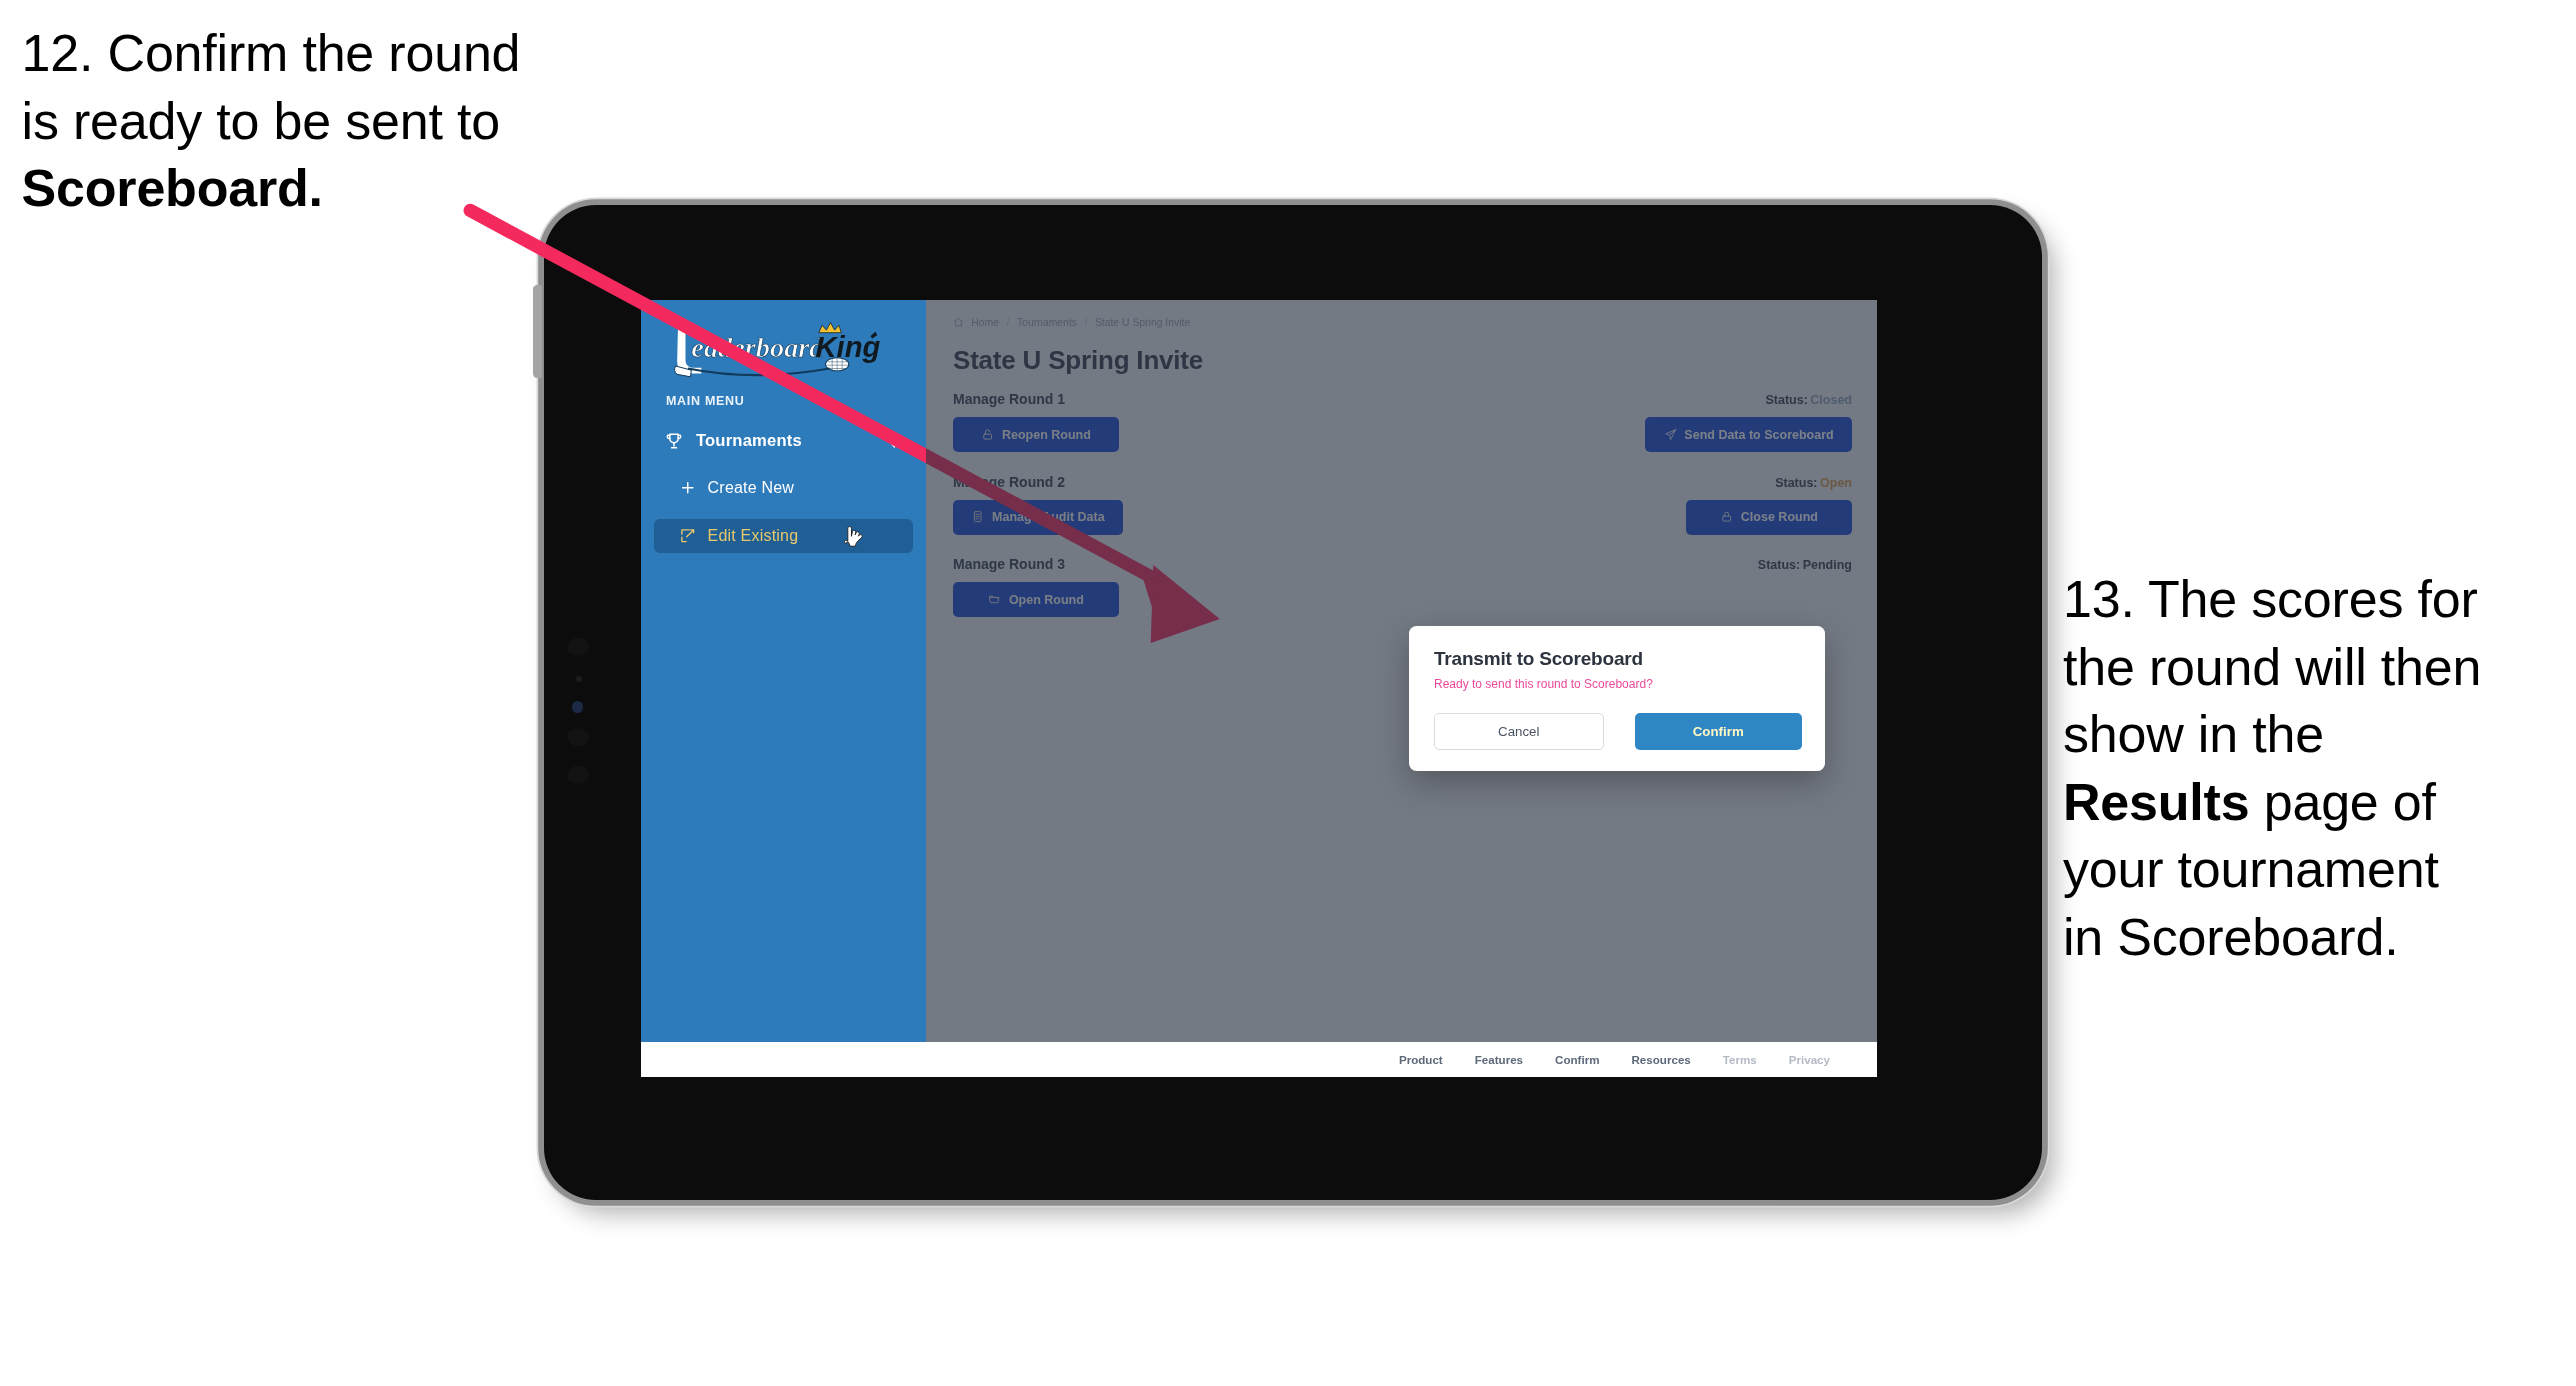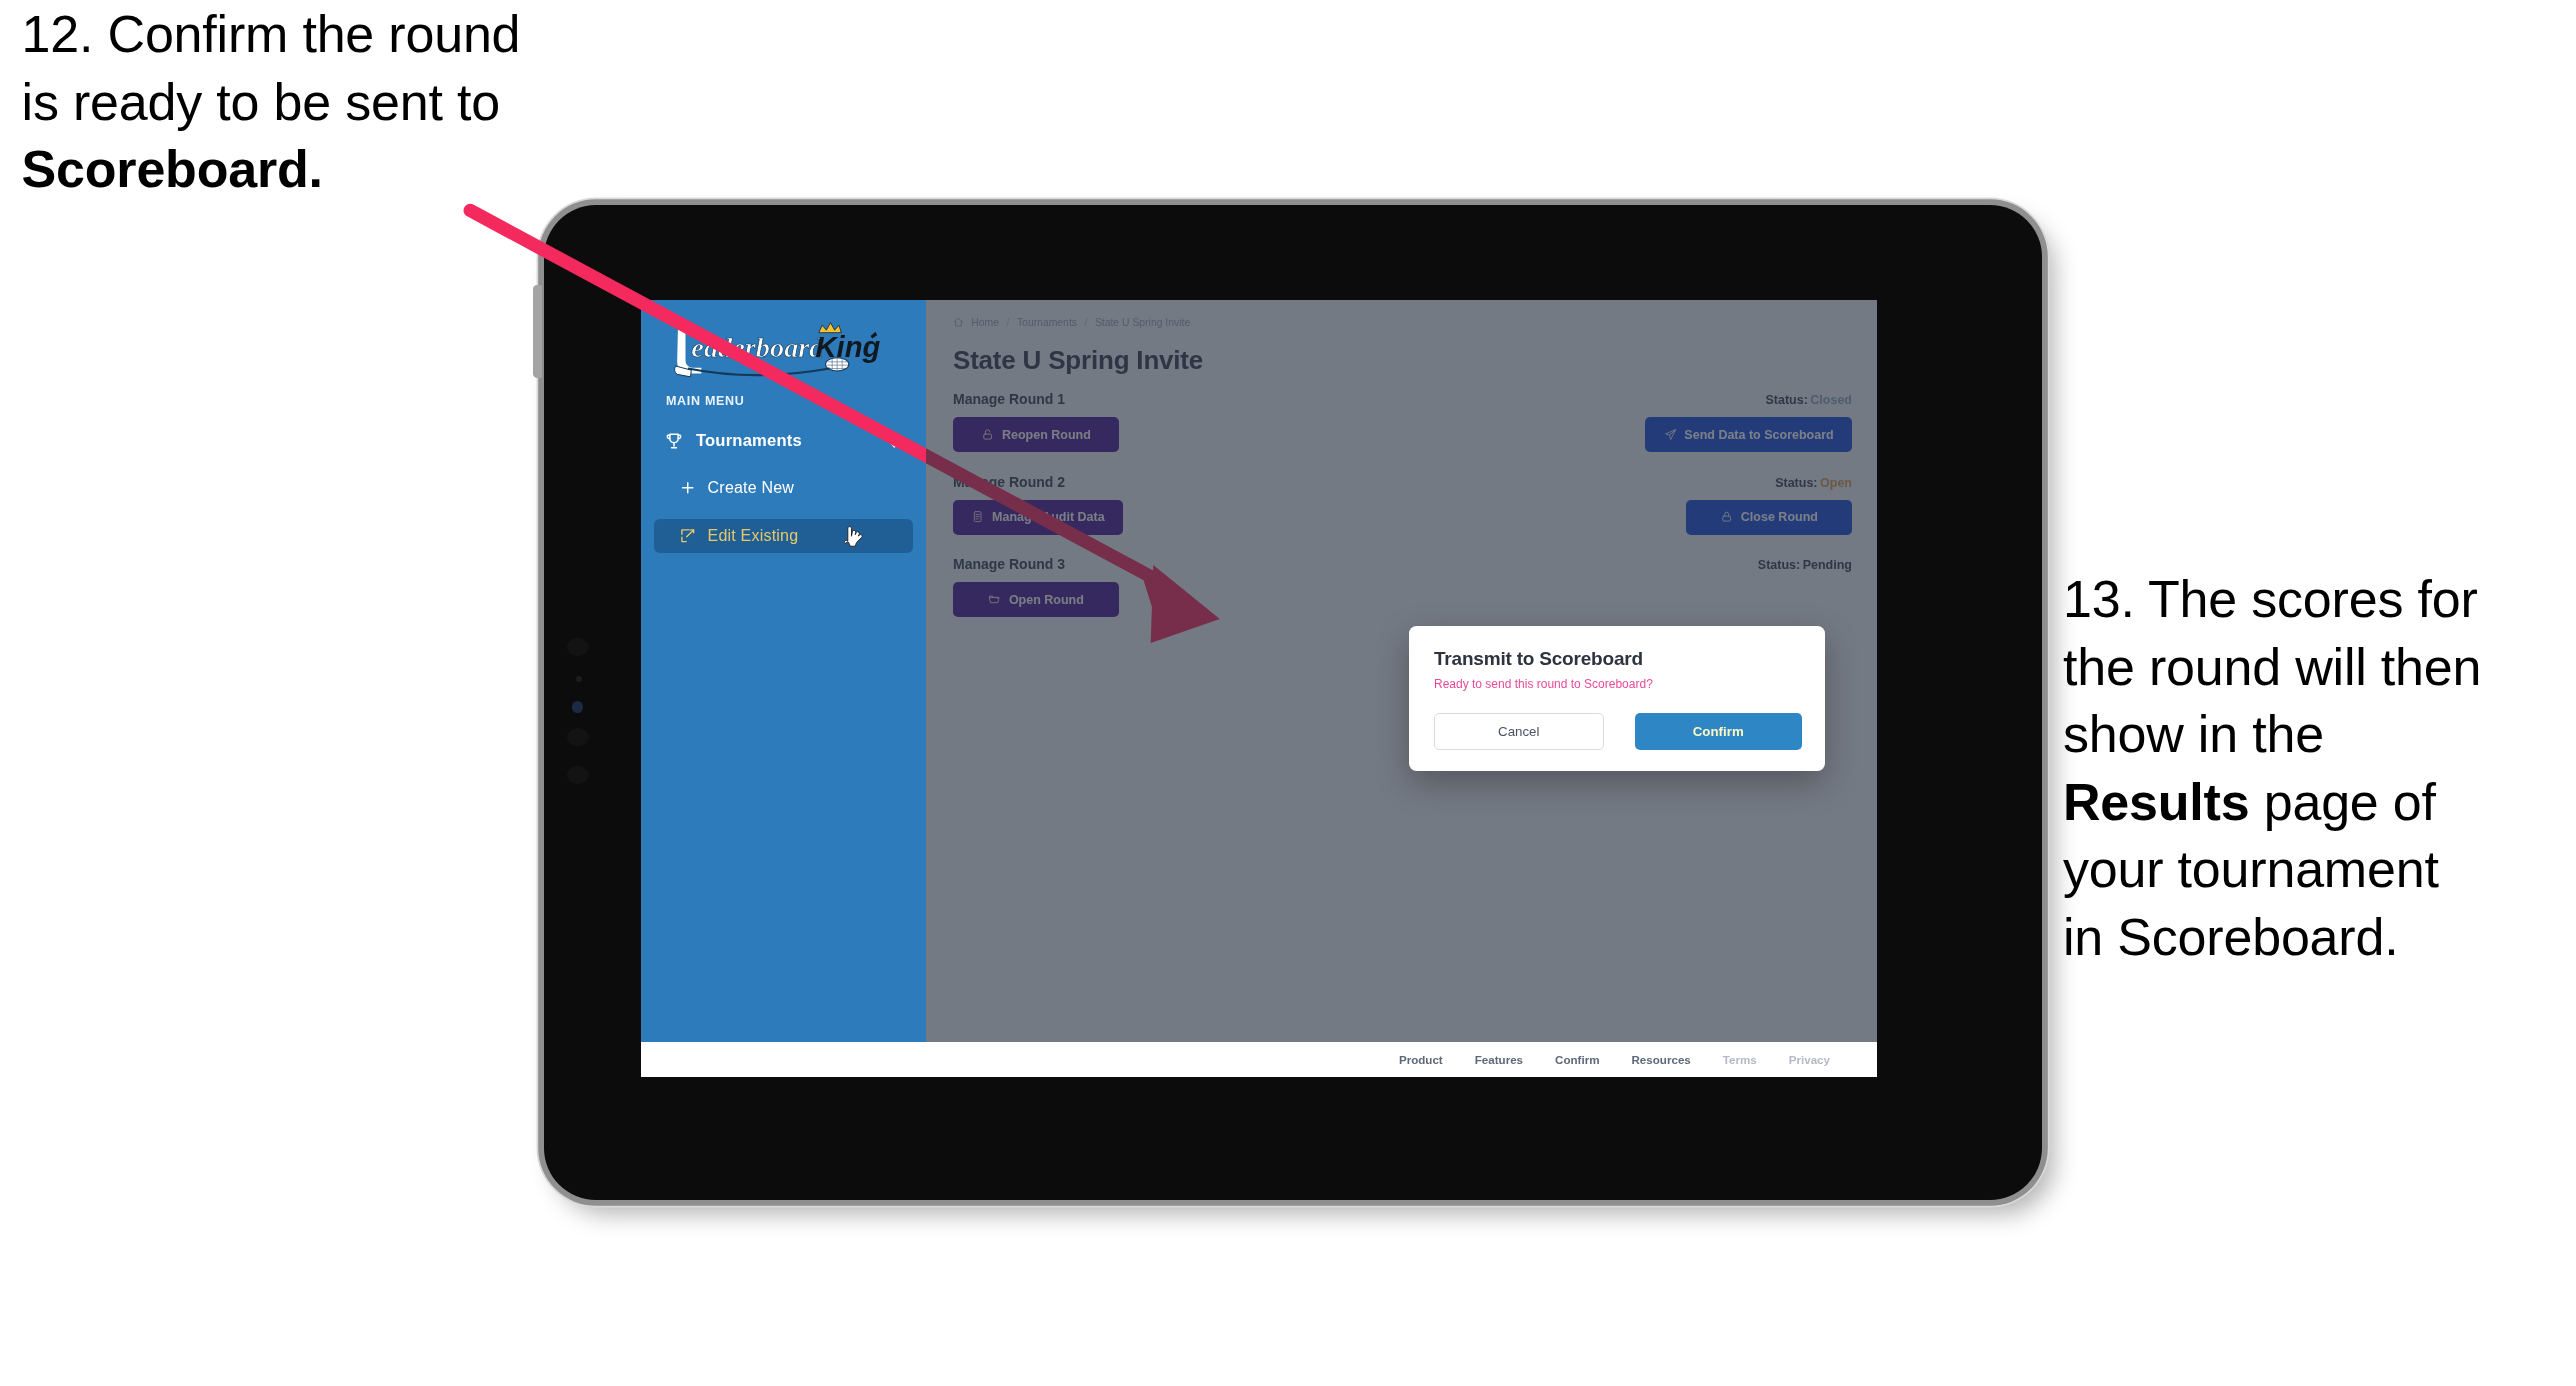--- a/index.html
+++ b/index.html
@@ -17,21 +17,21 @@
   
   .annotation {
     position: absolute;
     color: #000000;
     font-family: "Liberation Sans", sans-serif;
     font-size: 52px;
     line-height: 1.30;
     letter-spacing: -0.2px;
     white-space: pre-wrap;
   }
-  #ann-left  { left: 21.6px;  top: 1px;  width: 632px; }
+  #ann-left  { left: 21.6px;  top: 20px;  width: 632px; }
   #ann-right { left: 2063px; top: 566px; width: 516px; }
   .annotation b { font-weight: 700; }
 
   
   #arrow-svg {
     position: absolute;
     left: 0; top: 0;
     width: 2576px; height: 1386px;
     pointer-events: none;
   }
@@ -221,21 +221,21 @@
     gap: 7.5px;
     height: 35px;
     padding: 0 18.3px;
     min-width: 166px;
     border-radius: 5px;
     font-size: 12.5px; font-weight: 700;
     box-sizing: border-box;
     white-space: nowrap;
   }
   .btn svg { display:block; }
-  .btn-khaki { background: #4c1d95; color: #fdfbf4; text-align: center; }
+  .btn-khaki { background: #1d4ed8; color: #fdfbf4; text-align: center; }
   .btn-navy  { background: #1d4ed8; color: #ffffff; }
 
   
   #footer {
     flex: 0 0 35px;
     height: 35px;
     background: #ffffff;
     display: flex;
     align-items: center;
     justify-content: flex-end;

